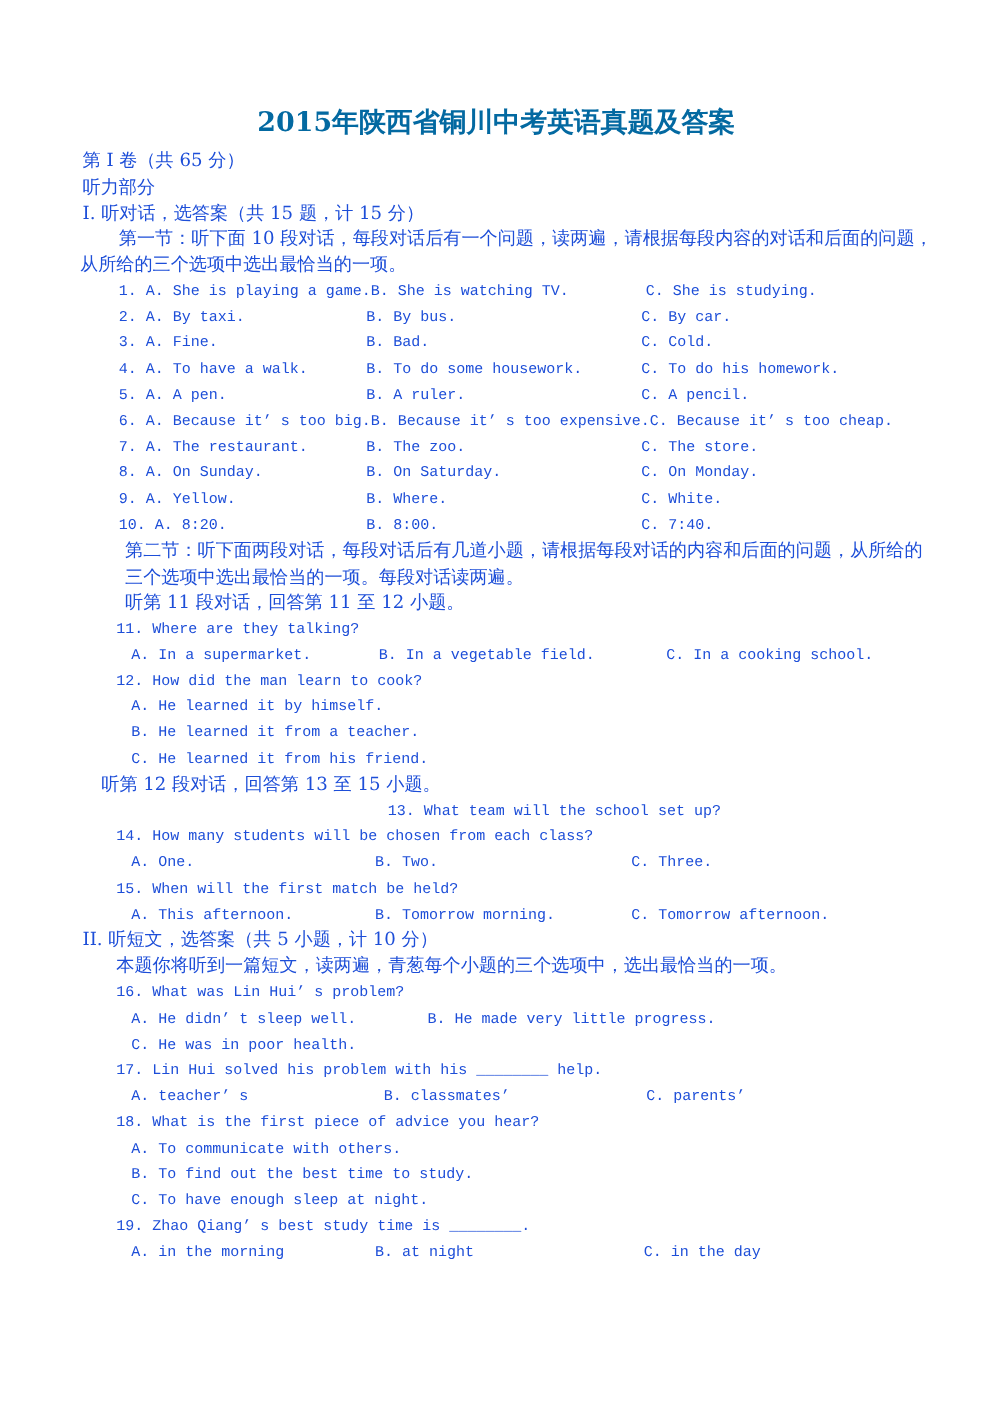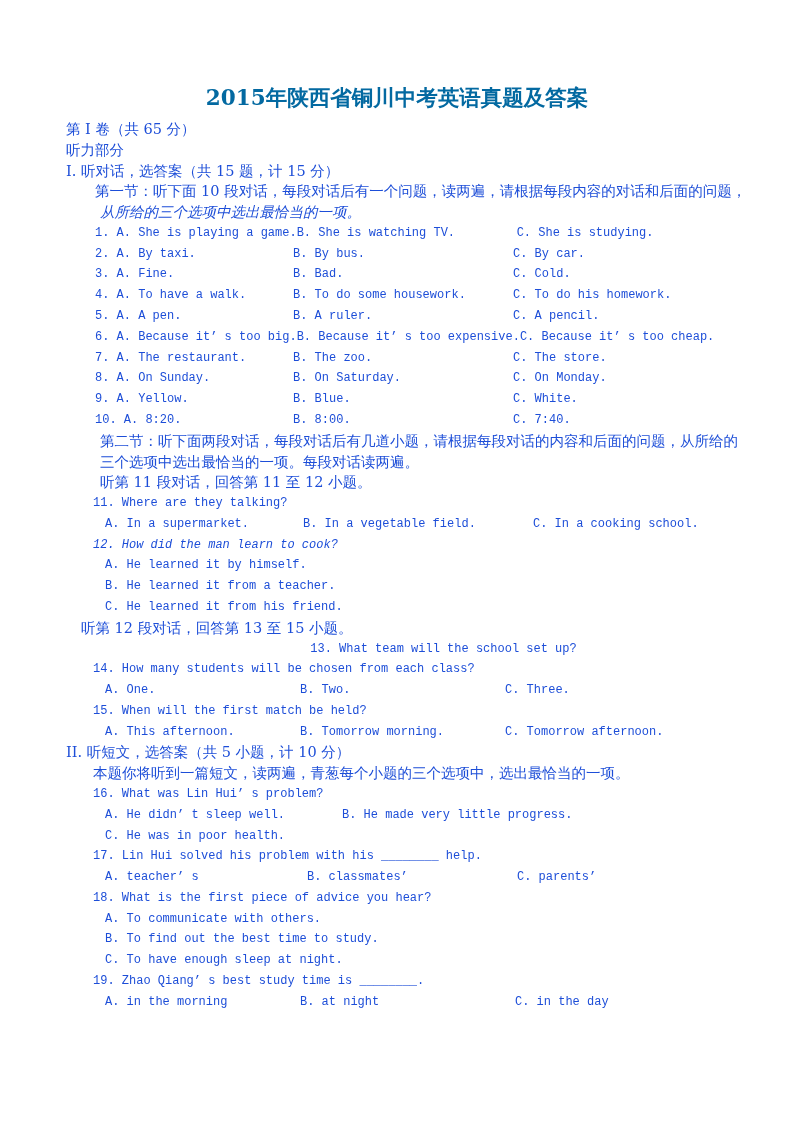--- a/index.html
+++ b/index.html
@@ -47,37 +47,37 @@
 </head>
 <body>
 
 <div class="page">
   <div class="doc-title">2015年陕西省铜川中考英语真题及答案</div>
   <div class="doc-body">
       <div class="ln zh" style="padding-left: 66px;"><span>第 I 卷（共 65 分）</span></div>
       <div class="ln zh" style="padding-left: 66px;"><span>听力部分</span></div>
       <div class="ln zh" style="padding-left: 66px;"><span>I. 听对话，选答案（共 15 题，计 15 分）</span></div>
       <div class="ln zh" style="padding-left: 95px;"><span>第一节：听下面 10 段对话，每段对话后有一个问题，读两遍，请根据每段内容的对话和后面的问题，</span></div>
-      <div class="ln zh" style="padding-left: 100px; font-style: italic;"><span>从所给的三个选项中选出最恰当的一项。</span></div>
+      <div class="ln zh" style="padding-left: 64px;"><span>从所给的三个选项中选出最恰当的一项。</span></div>
       <div class="ln en" style="padding-left: 95px;"><span class="cell" style="min-width: 198px;">1. A. She is playing a game.</span><span class="cell" style="min-width: 220px;">B. She is watching TV.</span><span class="cell">C. She is studying.</span></div>
       <div class="ln en" style="padding-left: 95px;"><span class="cell" style="min-width: 198px;">2. A. By taxi.</span><span class="cell" style="min-width: 220px;">B. By bus.</span><span class="cell">C. By car.</span></div>
       <div class="ln en" style="padding-left: 95px;"><span class="cell" style="min-width: 198px;">3. A. Fine.</span><span class="cell" style="min-width: 220px;">B. Bad.</span><span class="cell">C. Cold.</span></div>
       <div class="ln en" style="padding-left: 95px;"><span class="cell" style="min-width: 198px;">4. A. To have a walk.</span><span class="cell" style="min-width: 220px;">B. To do some housework.</span><span class="cell">C. To do his homework.</span></div>
       <div class="ln en" style="padding-left: 95px;"><span class="cell" style="min-width: 198px;">5. A. A pen.</span><span class="cell" style="min-width: 220px;">B. A ruler.</span><span class="cell">C. A pencil.</span></div>
       <div class="ln en" style="padding-left: 95px;"><span class="cell" style="min-width: 198px;">6. A. Because it’ s too big.</span><span class="cell" style="min-width: 220px;">B. Because it’ s too expensive.</span><span class="cell">C. Because it’ s too cheap.</span></div>
       <div class="ln en" style="padding-left: 95px;"><span class="cell" style="min-width: 198px;">7. A. The restaurant.</span><span class="cell" style="min-width: 220px;">B. The zoo.</span><span class="cell">C. The store.</span></div>
       <div class="ln en" style="padding-left: 95px;"><span class="cell" style="min-width: 198px;">8. A. On Sunday.</span><span class="cell" style="min-width: 220px;">B. On Saturday.</span><span class="cell">C. On Monday.</span></div>
-      <div class="ln en" style="padding-left: 95px;"><span class="cell" style="min-width: 198px;">9. A. Yellow.</span><span class="cell" style="min-width: 220px;">B. Blue.</span><span class="cell">C. White.</span></div>
+      <div class="ln en" style="padding-left: 95px;"><span class="cell" style="min-width: 198px;">9. A. Yellow.</span><span class="cell" style="min-width: 220px;">B. Where.</span><span class="cell">C. White.</span></div>
       <div class="ln en" style="padding-left: 95px;"><span class="cell" style="min-width: 198px;">10. A. 8:20.</span><span class="cell" style="min-width: 220px;">B. 8:00.</span><span class="cell">C. 7:40.</span></div>
       <div class="ln zh" style="padding-left: 100px;"><span>第二节：听下面两段对话，每段对话后有几道小题，请根据每段对话的内容和后面的问题，从所给的</span></div>
       <div class="ln zh" style="padding-left: 100px;"><span>三个选项中选出最恰当的一项。每段对话读两遍。</span></div>
       <div class="ln zh" style="padding-left: 100px;"><span>听第 11 段对话，回答第 11 至 12 小题。</span></div>
       <div class="ln en" style="padding-left: 93px;"><span>11. Where are they talking?</span></div>
       <div class="ln en" style="padding-left: 105px;"><span class="cell" style="min-width: 198px;">A. In a supermarket.</span><span class="cell" style="min-width: 230px;">B. In a vegetable field.</span><span class="cell">C. In a cooking school.</span></div>
-      <div class="ln en" style="padding-left: 93px; font-style: italic;"><span>12. How did the man learn to cook?</span></div>
+      <div class="ln en" style="padding-left: 93px;"><span>12. How did the man learn to cook?</span></div>
       <div class="ln en" style="padding-left: 105px;"><span>A. He learned it by himself.</span></div>
       <div class="ln en" style="padding-left: 105px;"><span>B. He learned it from a teacher.</span></div>
       <div class="ln en" style="padding-left: 105px;"><span>C. He learned it from his friend.</span></div>
       <div class="ln zh" style="padding-left: 81px;"><span>听第 12 段对话，回答第 13 至 15 小题。</span></div>
       <div class="ln en" style="padding-left: 93px; text-align: center;"><span>13. What team will the school set up?</span></div>
       <div class="ln en" style="padding-left: 93px;"><span>14. How many students will be chosen from each class?</span></div>
       <div class="ln en" style="padding-left: 105px;"><span class="cell" style="min-width: 195px;">A. One.</span><span class="cell" style="min-width: 205px;">B. Two.</span><span class="cell">C. Three.</span></div>
       <div class="ln en" style="padding-left: 93px;"><span>15. When will the first match be held?</span></div>
       <div class="ln en" style="padding-left: 105px;"><span class="cell" style="min-width: 195px;">A. This afternoon.</span><span class="cell" style="min-width: 205px;">B. Tomorrow morning.</span><span class="cell">C. Tomorrow afternoon.</span></div>
       <div class="ln zh" style="padding-left: 66px;"><span>II. 听短文，选答案（共 5 小题，计 10 分）</span></div>

